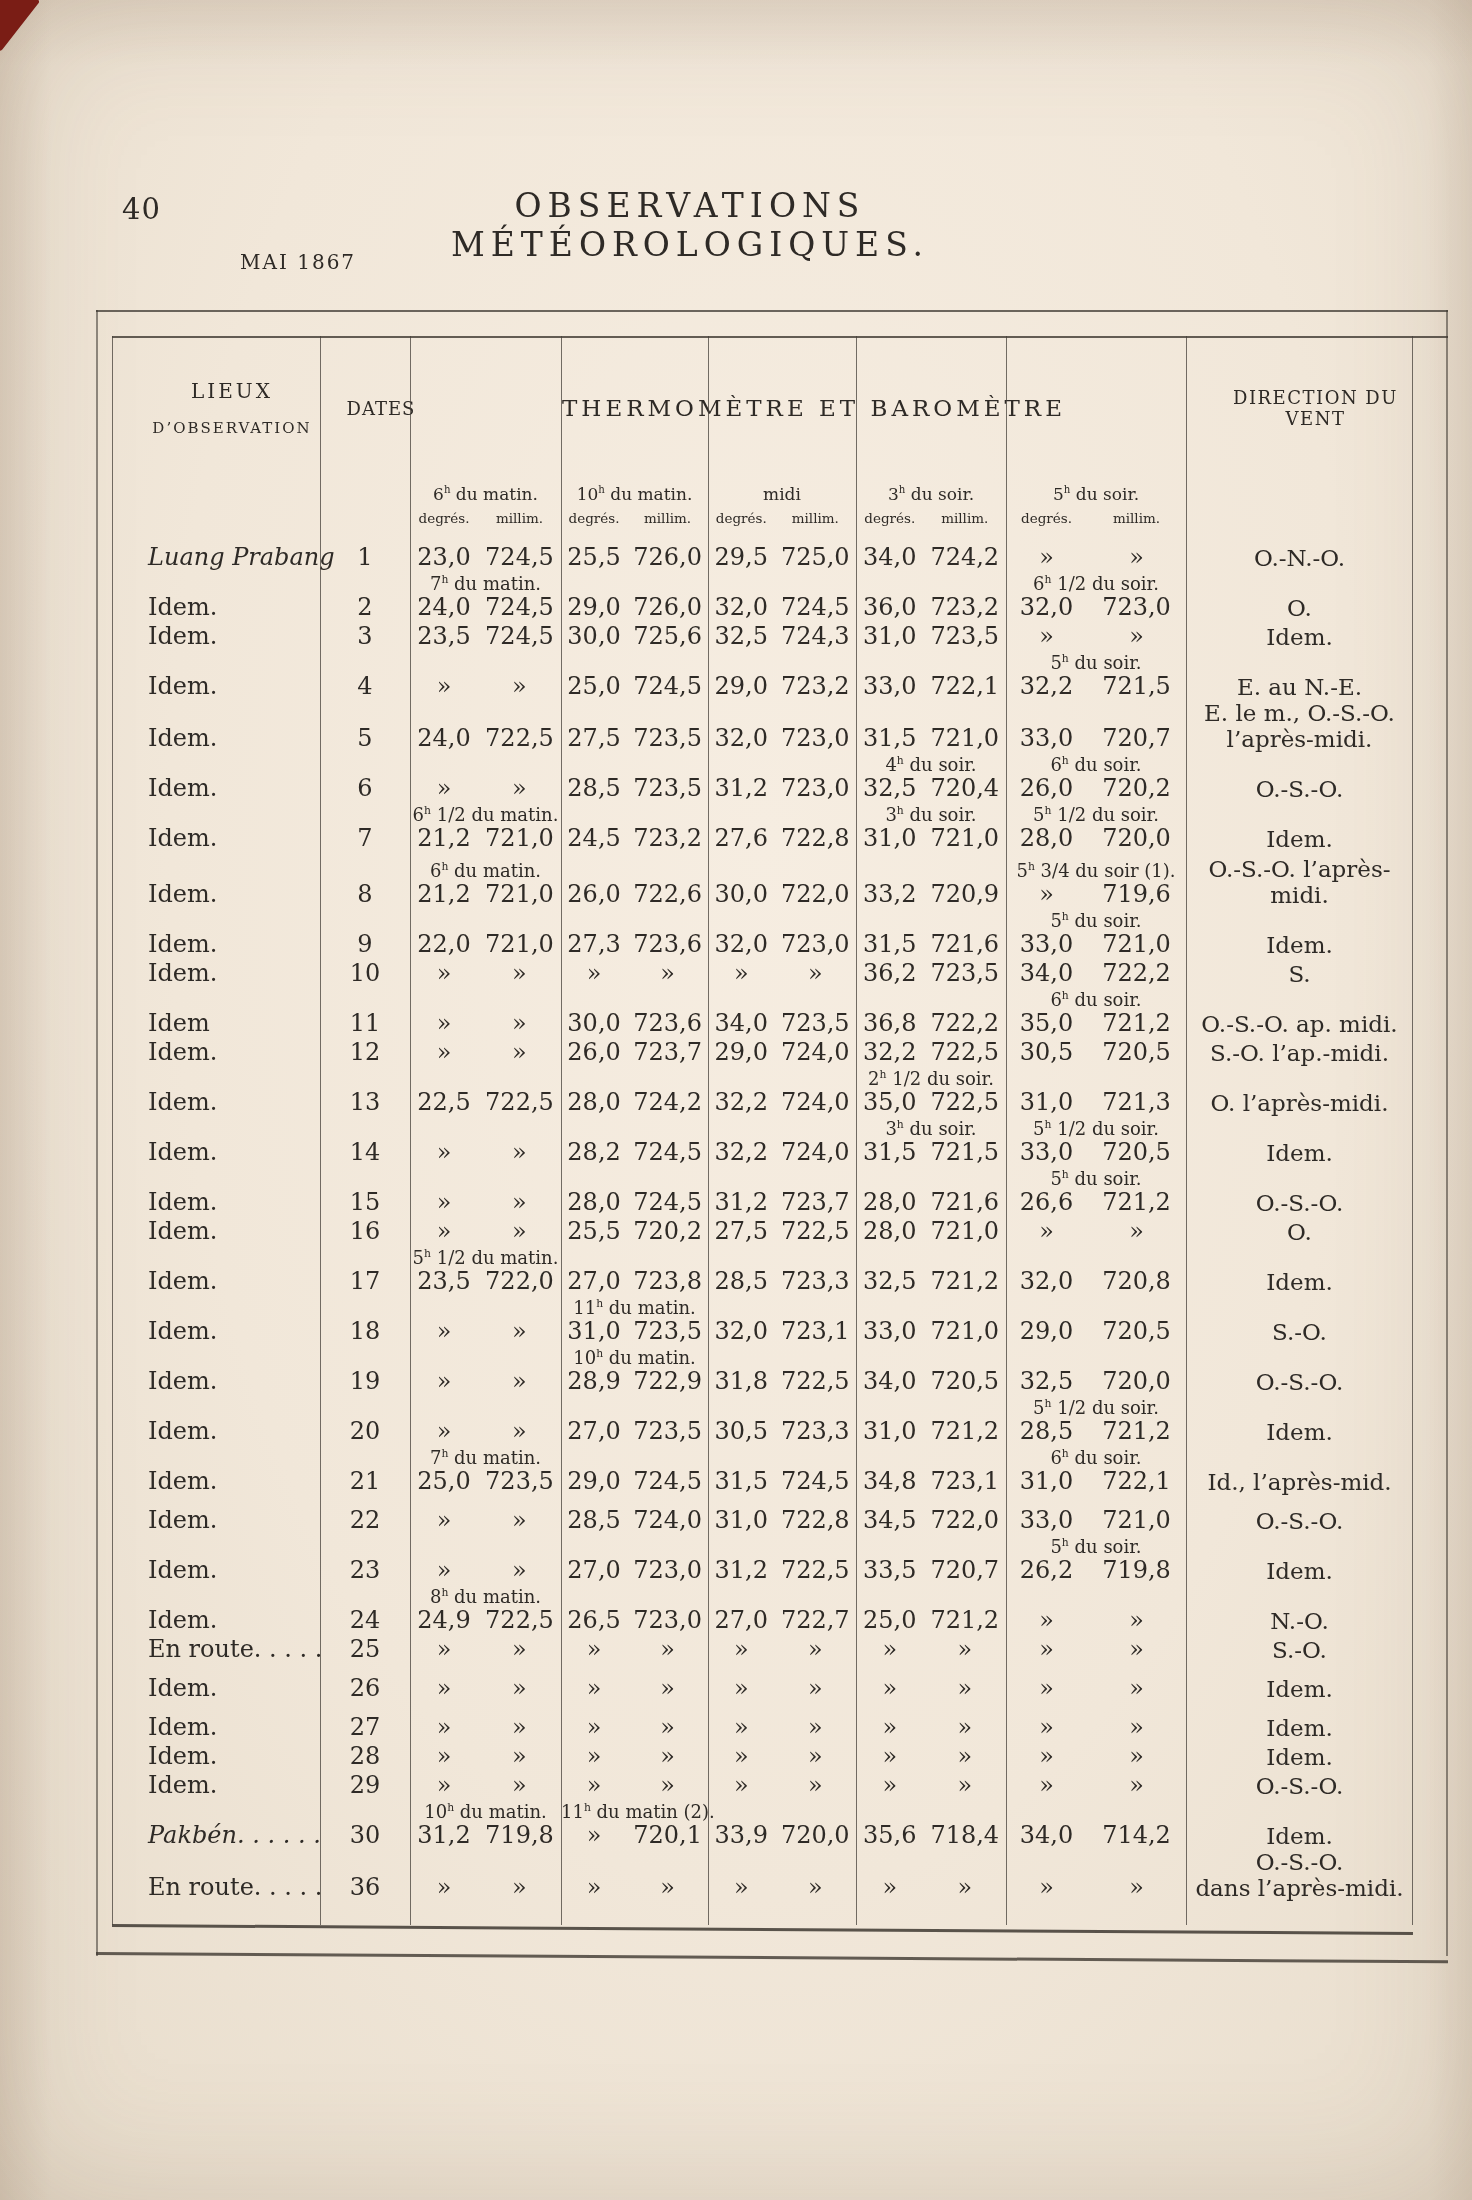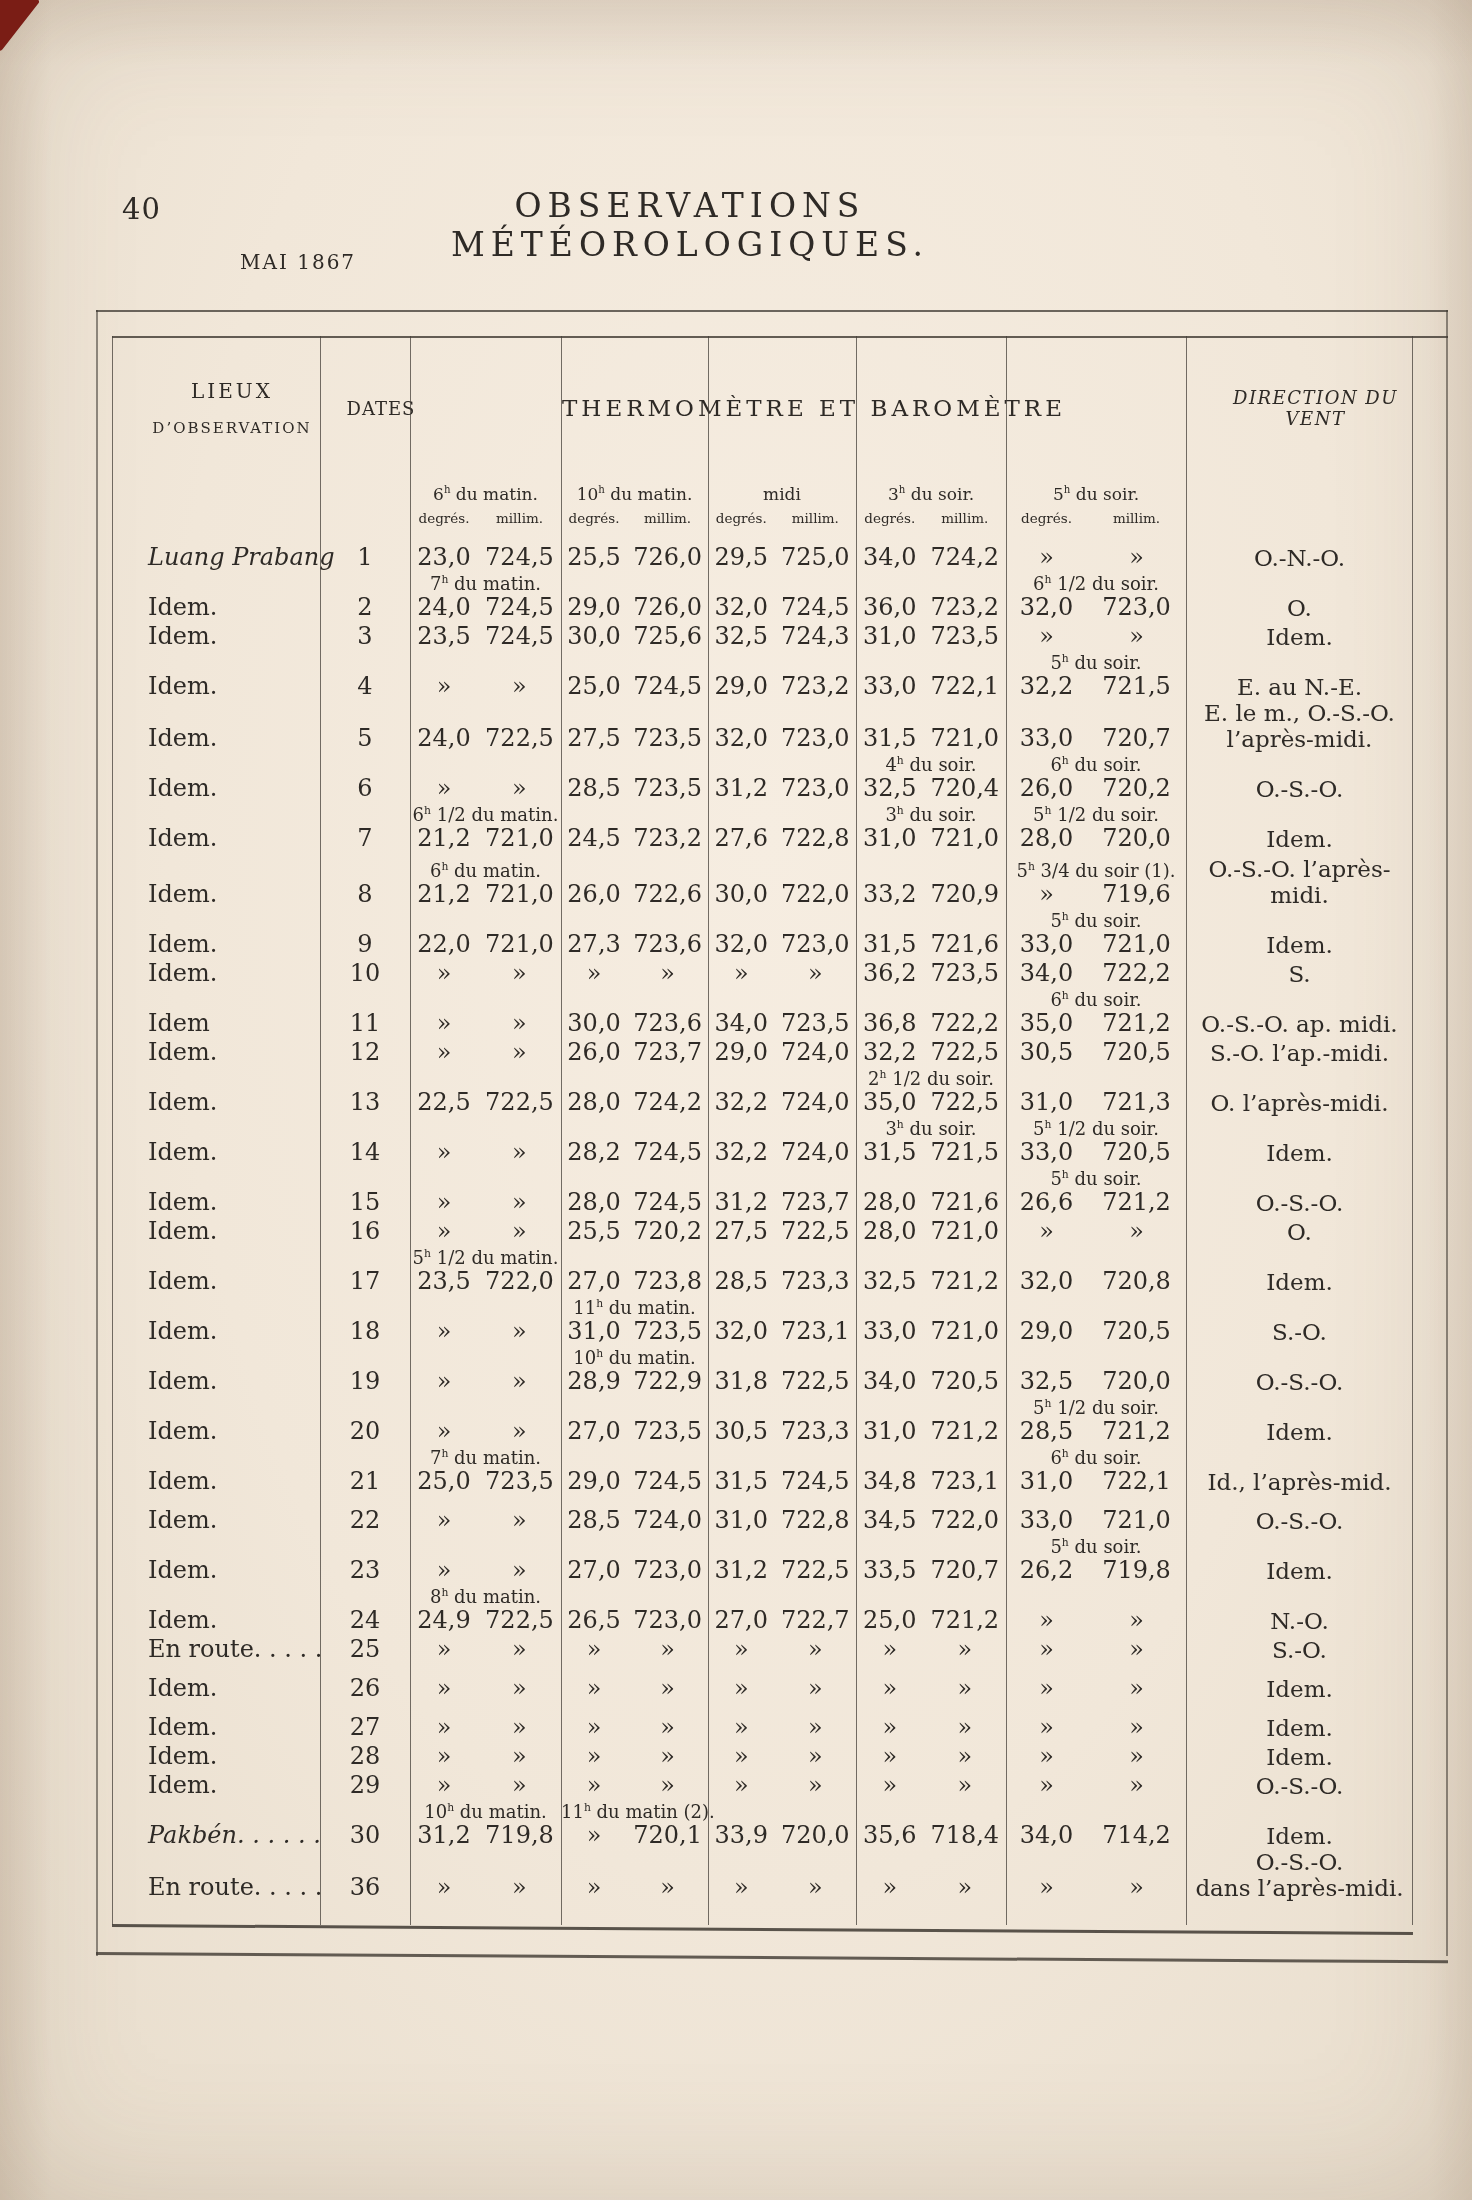--- a/index.html
+++ b/index.html
@@ -39,21 +39,21 @@
 
   .hdr-row,.sub-row,.row{
     display:grid;
     grid-template-columns:208px 90px 151px 147px 148px 150px 180px 227px;
   }
   .hdr-row{position:absolute;top:0;left:0;width:1301px;height:144px;margin-left:16px;}
   .hcell{display:flex;flex-direction:column;align-items:center;justify-content:center;text-align:center;}
   .h-lieux{grid-column:1;}
   .h-dates{grid-column:2;}
   .h-thermo{grid-column:3 / span 5;}
-  .h-vent{grid-column:8;font-style:italic;}
+  .h-vent{grid-column:8;}
   .h-line1{font-size:20px;letter-spacing:3px;}
   .h-line2{font-size:15px;letter-spacing:2px;margin-top:16px;}
   .h-dates .h-line1{font-size:18px;letter-spacing:1px;}
   .h-thermo .h-line1{font-size:23px;letter-spacing:4px;}
   .h-vent .h-line1{font-size:18px;letter-spacing:1.5px;}
 
   .sub-row{position:absolute;top:144px;left:0;width:1301px;height:62px;}
   .scell{display:flex;flex-direction:column;justify-content:flex-start;}
   .tlabel{text-align:center;font-size:17px;padding-top:4px;}
   .units{display:flex;font-size:13.5px;margin-top:6px;}

